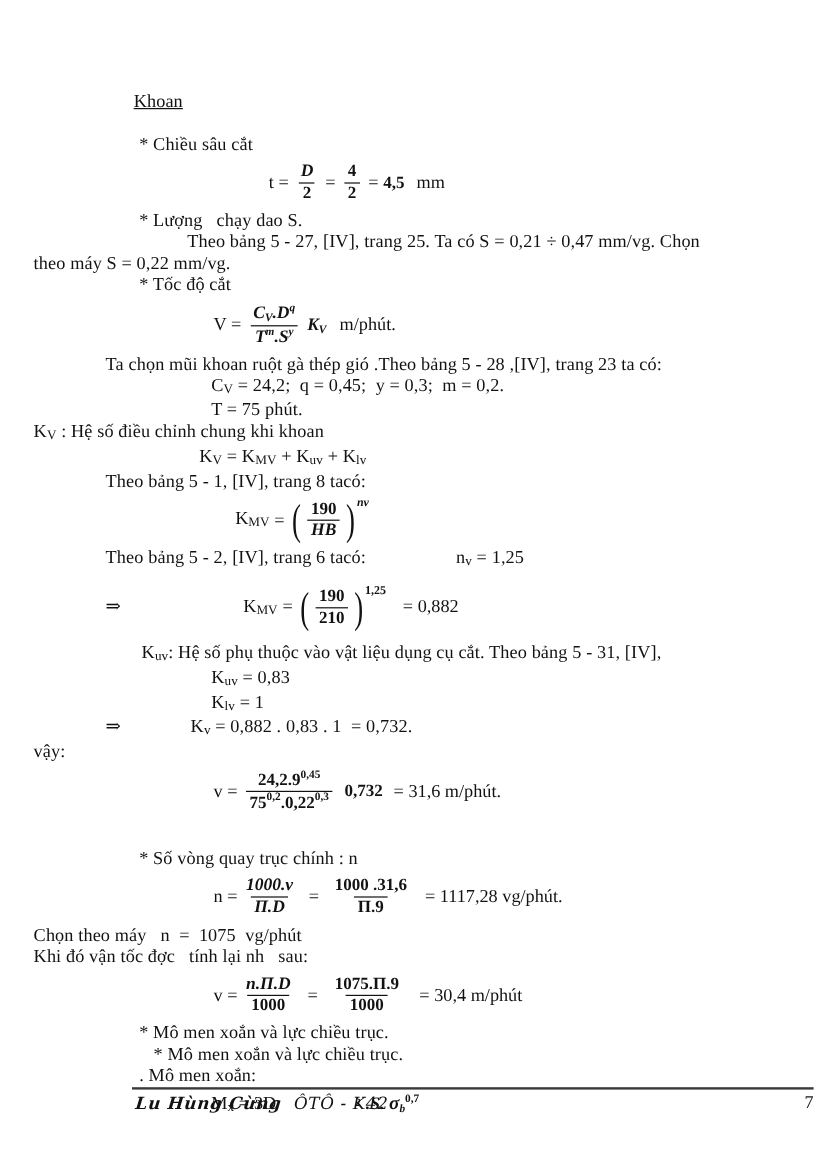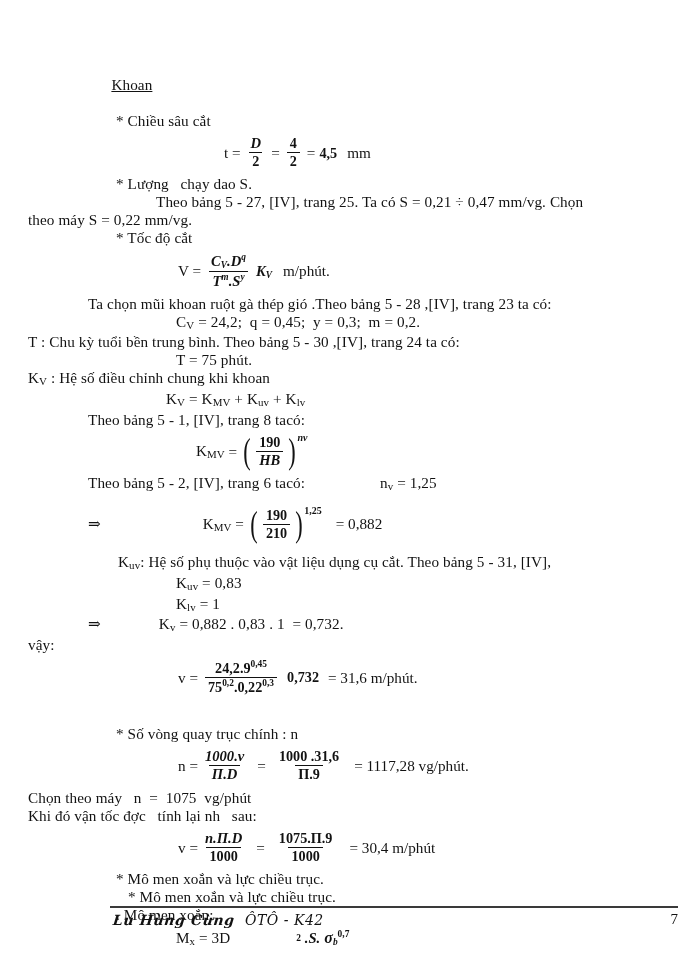--- a/index.html
+++ b/index.html
@@ -215,21 +215,20 @@
           <span class="bold-it">T</span><span class="bold-it sup">m</span><span class="bold-it">.S</span><span class="bold-it sup">y</span>
         </span>
       </span>
       <span><span class="bold-it">K</span><span class="bold-it sub">V</span></span>
       <span class="lbl" style="margin-left:7px">m/phút.</span>
     </div>
     <div class="spacer-sm"></div>
 
     <div class="line ind2">Ta chọn mũi khoan ruột gà thép gió .Theo bảng 5 - 28 ,[IV], trang 23 ta có:</div>
     <div class="line" style="margin-left:148px"><span>C</span><span class="smallcapsub">V</span><span> = 24,2;  q = 0,45;  y = 0,3;  m = 0,2.</span></div>
-    <div class="line ind0">T : Chu kỳ tuổi bền trung bình. Theo bảng 5 - 30 ,[IV], trang 24 ta có:</div>
     <div class="line" style="margin-left:148px">T = 75 phút.</div>
 
     <div class="line ind0"><span>K</span><span class="smallcapsub">V</span><span> : Hệ số điều chỉnh chung khi khoan</span></div>
 
     <div class="line" style="margin-left:138px"><span>K</span><span class="smallcapsub">V</span><span> = </span><span>K</span><span class="smallcapsub">MV</span><span> + </span><span>K</span><span class="smallcapsub">uv</span><span> + </span><span>K</span><span class="smallcapsub">lv</span></div>
 
     <div class="line ind2">Theo bảng 5 - 1, [IV], trang 8 tacó:</div>
 
     <div class="spacer-sm"></div>
     <div class="math" style="margin-left:168px">

